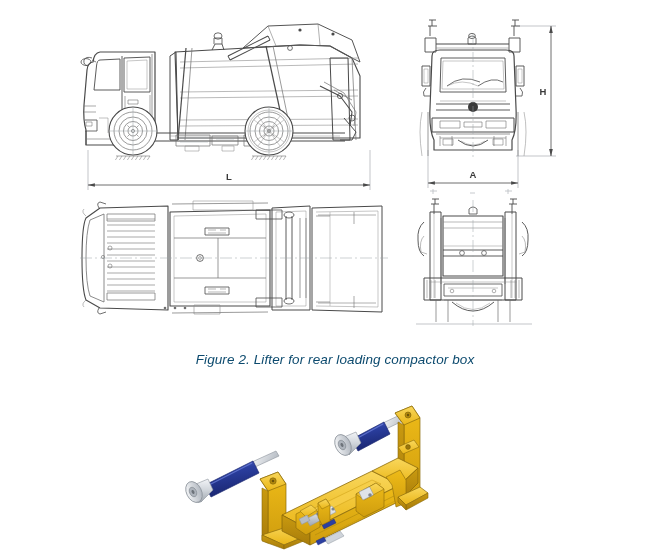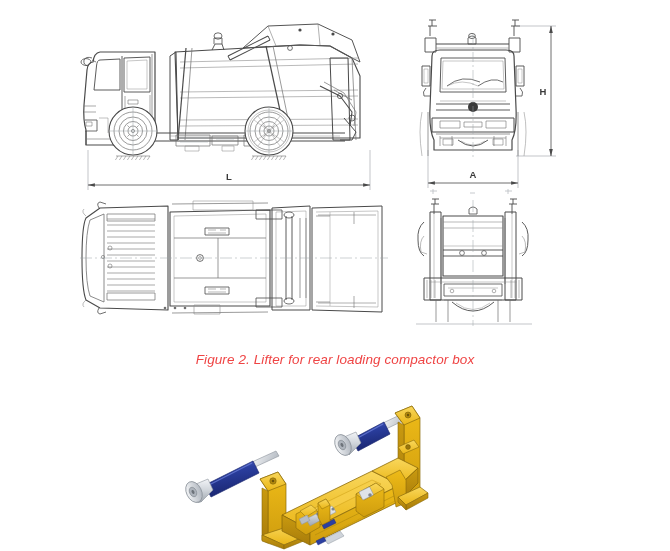--- a/index.html
+++ b/index.html
@@ -12,21 +12,21 @@
   #drawing-block{position:absolute;left:0;top:0;width:670px;height:340px;}
   #drawing-svg{display:block;width:670px;height:340px;}
 
   
   #figure-caption{
     position:absolute;left:0;top:351px;width:670px;
     text-align:center;
     font-style:italic;
     font-size:13.5px;
     line-height:18px;
-    color:#ef4444;
+    color:#0c4a6e;
     letter-spacing:.1px;
     white-space:nowrap;
   }
 
   
   #photo-block{position:absolute;left:0;top:385px;width:670px;height:166px;background:#fff;}
   #photo-svg{display:block;width:670px;height:166px;}
 </style>
 </head>
 <body>

